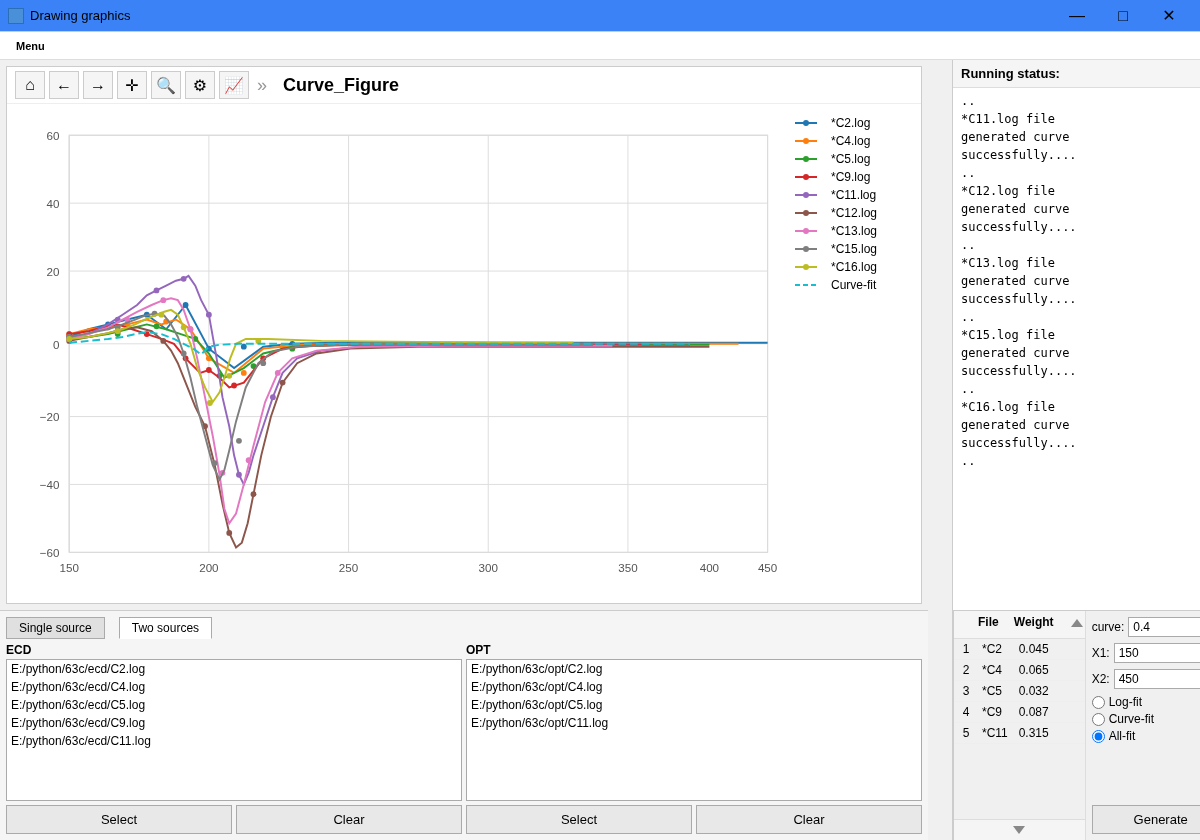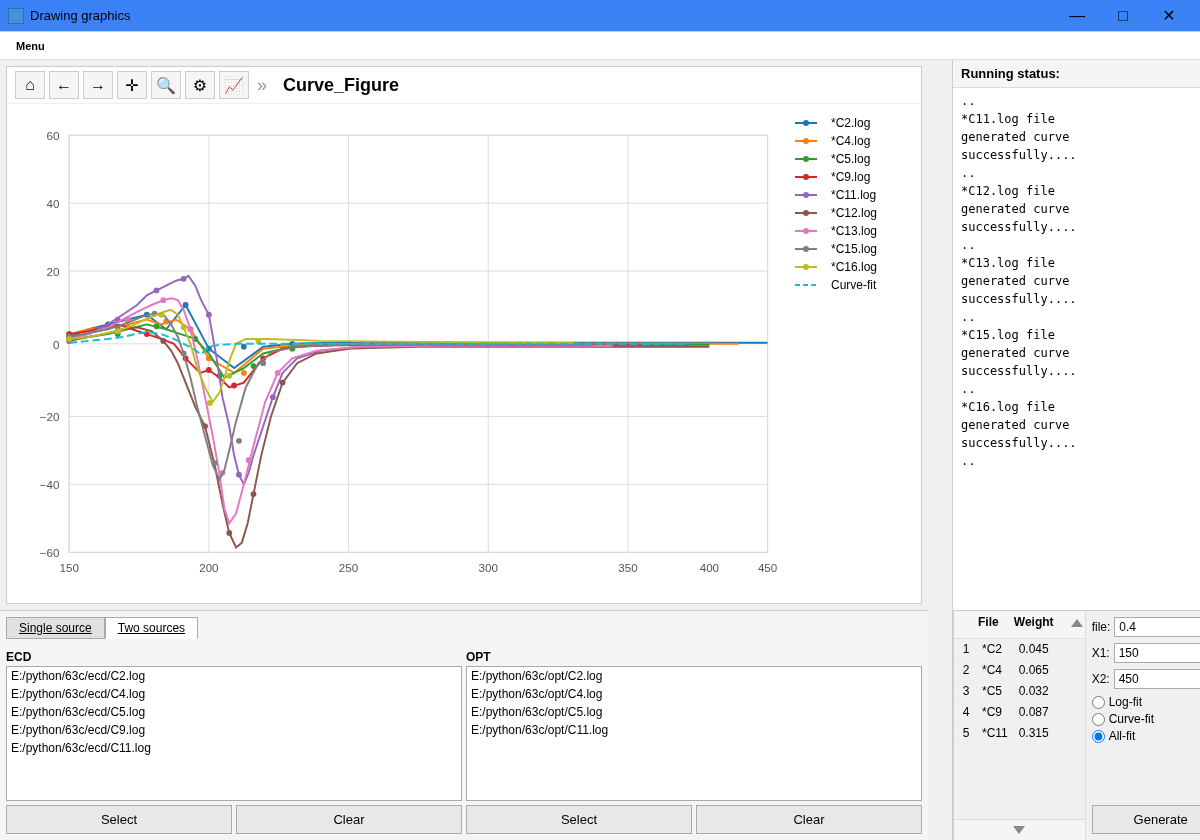--- a/index.html
+++ b/index.html
@@ -121,23 +121,22 @@
     .source-section {
       flex: 1;
       padding: 6px;
       display: flex;
       flex-direction: column;
       min-width: 0;
     }
 
     .tab-bar {
       display: flex;
-      gap: 0;
-      margin-bottom: 11px;
-      text-decoration: underline;
+      gap: 14px;
+      margin-bottom: 4px;
     }
     .tab {
       padding: 3px 12px;
       border: 1px solid #aaa;
       background: #e0e0e0;
       cursor: pointer;
       font-size: 12px;
     }
     .tab.active { background: #fff; border-bottom: 1px solid #fff; }
 
@@ -651,21 +650,21 @@
 
         <div style="display:flex; justify-content:center; border-top:1px solid #ddd; padding:2px 0; background:#f5f5f5;">
           <svg width="16" height="16" viewBox="0 0 16 16">
             <polygon points="8,12 14,4 2,4" fill="#888"></polygon>
           </svg>
         </div>
       </div>
 
       <div class="params-section">
         <div class="param-row">
-          <span class="param-label">file:</span>
+          <span class="param-label">curve:</span>
           <input class="param-input" type="text" value="0.4" style="">
         </div>
         <div class="param-row">
           <span class="param-label">X1:</span>
           <input class="param-input" type="text" value="150" style="">
         </div>
         <div class="param-row">
           <span class="param-label">X2:</span>
           <input class="param-input" type="text" value="450" style="">
         </div>

